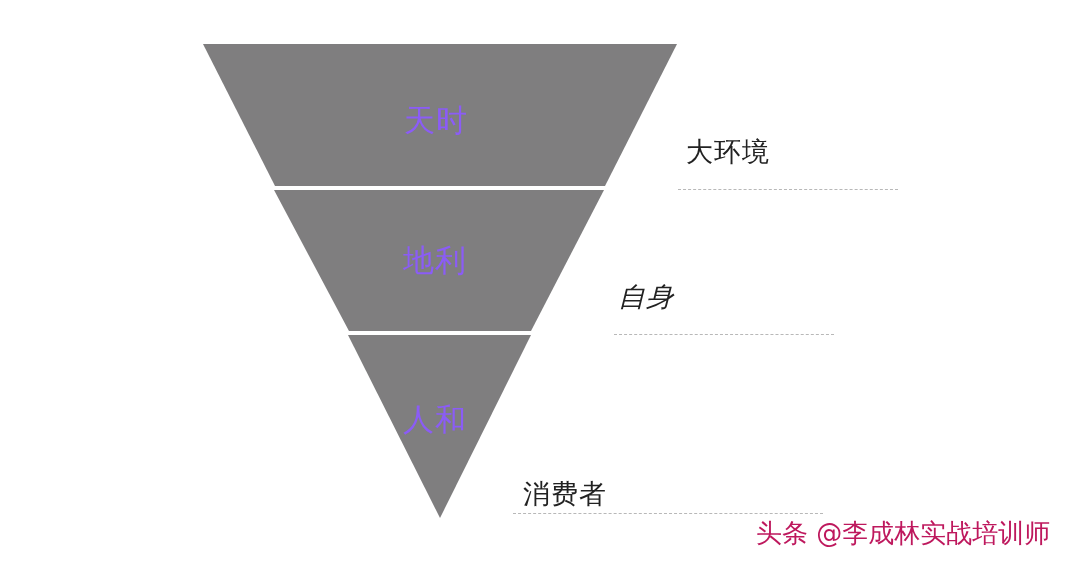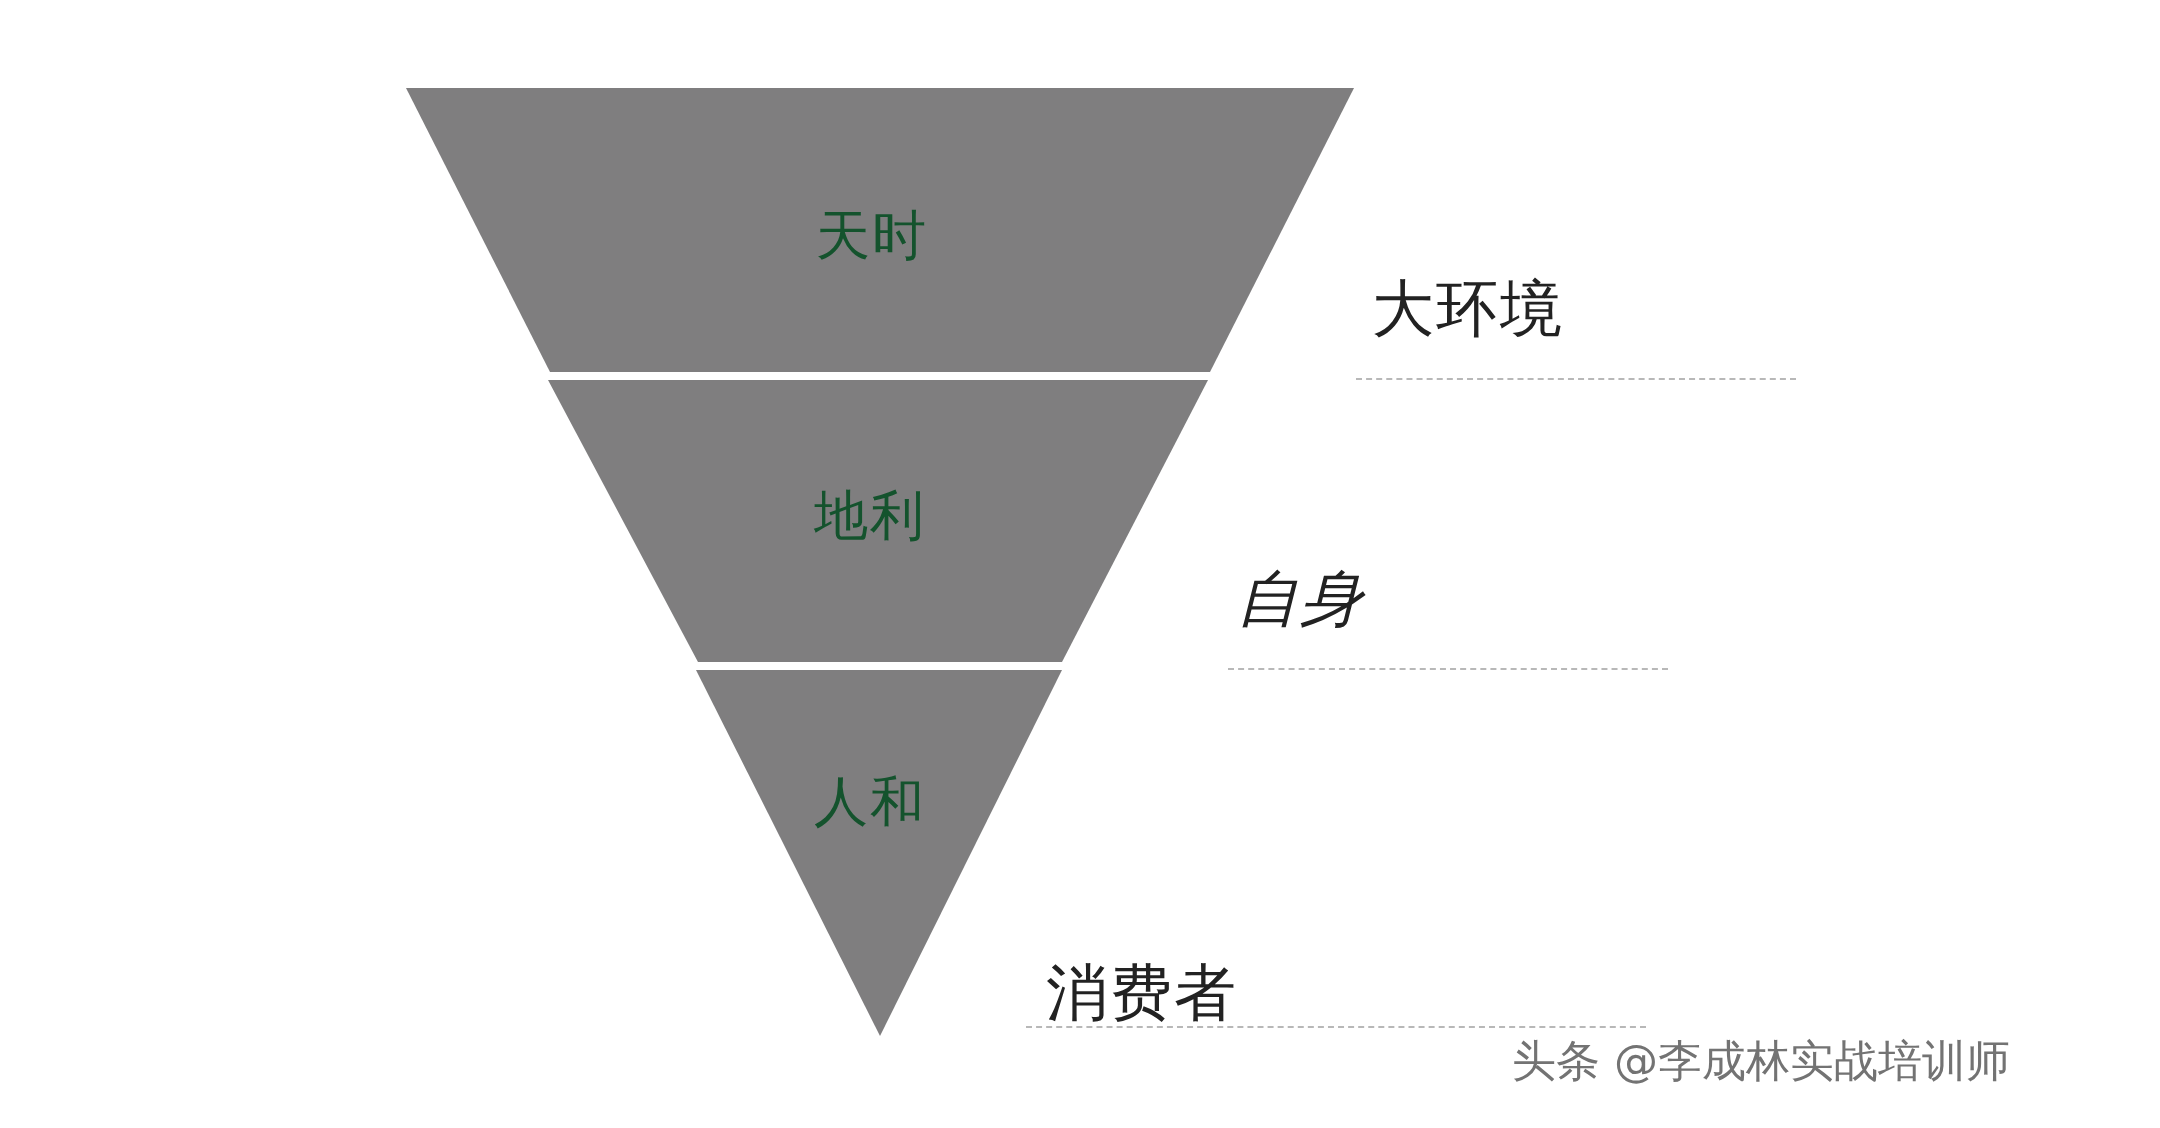--- a/index.html
+++ b/index.html
@@ -3,48 +3,48 @@
 <meta charset="utf-8">
 <style>
   html, body { margin: 0; padding: 0; }
   body {
     width: 1080px; height: 564px; background: #ffffff;
     position: relative; overflow: hidden;
     font-family: "DejaVu Sans", "Liberation Sans", sans-serif;
   }
   #funnel { position: absolute; left: 0; top: 0; width: 1080px; height: 564px; }
   .tier-label {
-    position: absolute; color: #14532d; font-size: 27px;
+    position: absolute; color: #8b5cf6; font-size: 31px;
     letter-spacing: 1px; white-space: nowrap; transform: translateX(-50%);
   }
   .side-label {
-    position: absolute; color: #222222; font-size: 31px;
+    position: absolute; color: #222222; font-size: 27px;
     letter-spacing: 1px; white-space: nowrap;
   }
   .dotted-line {
     position: absolute; height: 0; border-top: 1px dashed #b8b8b8;
   }
   .watermark {
-    position: absolute; left: 756px; top: 516px; font-size: 22px;
-    color: #737373; white-space: nowrap; letter-spacing: 0px;
+    position: absolute; left: 756px; top: 516px; font-size: 26px;
+    color: #be185d; white-space: nowrap; letter-spacing: 0px;
     text-shadow: 1px 1px 0 #ffffff, -1px -1px 0 #ffffff, 1px -1px 0 #ffffff, -1px 1px 0 #ffffff;
   }
 </style>
 </head>
 <body>
 
 <svg id="funnel" viewBox="0 0 1080 564" xmlns="http://www.w3.org/2000/svg">
   <polygon points="203,44 677,44 605,186 275,186" fill="#7f7e7f"></polygon>
   <polygon points="274,190 604,190 531,331 349,331" fill="#7f7e7f"></polygon>
   <polygon points="348,335 531,335 440,518" fill="#7f7e7f"></polygon>
 </svg>
 
 <div class="tier-label" style="left:436px; top:100px;">天时</div>
 <div class="tier-label" style="left:435px; top:240px;font-family:Liberation Serif, serif;">地利</div>
-<div class="tier-label" style="left:435px; top:383px;">人和</div>
+<div class="tier-label" style="left:435px; top:399px;">人和</div>
 
 <div class="side-label" style="left:686px; top:134px;">大环境</div>
 <div class="dotted-line" style="left:678px; top:189px; width:220px;"></div>
 
 <div class="side-label" style="left:618px; top:279px;font-style:italic;">自身</div>
 <div class="dotted-line" style="left:614px; top:334px; width:220px;"></div>
 
 <div class="side-label" style="left:523px; top:476px;">消费者</div>
 <div class="dotted-line" style="left:513px; top:513px; width:310px;"></div>
 

